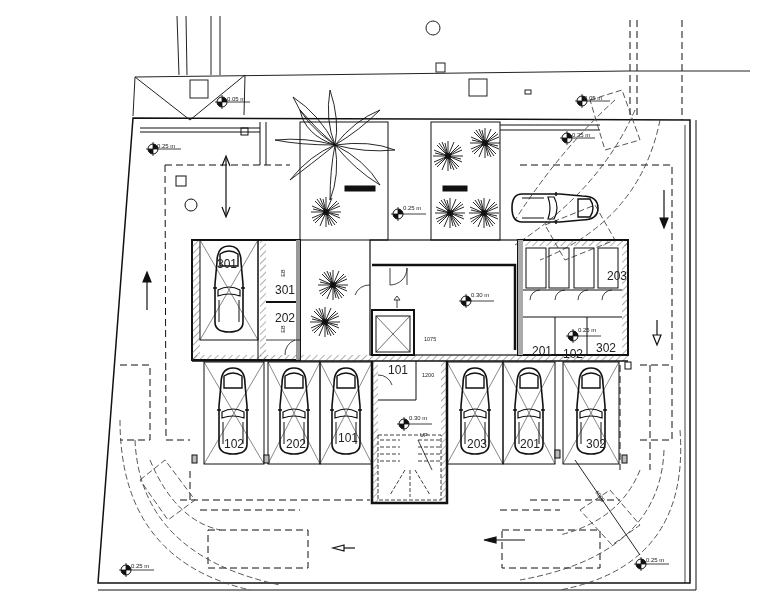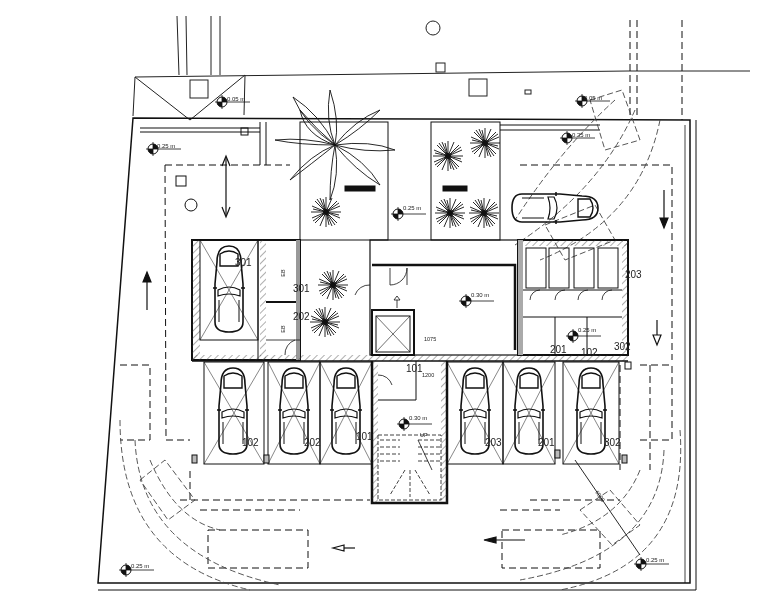--- a/index.html
+++ b/index.html
@@ -1,19 +1,19 @@
 <!DOCTYPE html>
 <html><head>
 <meta charset="utf-8">
 <style>
   html,body{margin:0;padding:0;background:#ffffff;}
   body{width:759px;height:599px;position:relative;overflow:hidden;font-family:"Liberation Sans",sans-serif;}
   svg{position:absolute;left:0;top:0;}
   .lbl{position:absolute;font-family:"Liberation Sans",sans-serif;color:#222;white-space:nowrap;}
-  .sp{font-size:10px;margin-left:18px;}
+  .sp{font-size:12px;}
   .lv{font-size:6px;}
   .dm{font-size:5.5px;}
 </style>
 </head>
 <body>
 
 <svg width="759" height="599" viewBox="0 0 759 599">
   <defs>
     <pattern id="hatch" width="5" height="5" patternUnits="userSpaceOnUse" patternTransform="rotate(45)">
       <line x1="0" y1="0" x2="0" y2="5" stroke="#333" stroke-width="0.8"></line>

